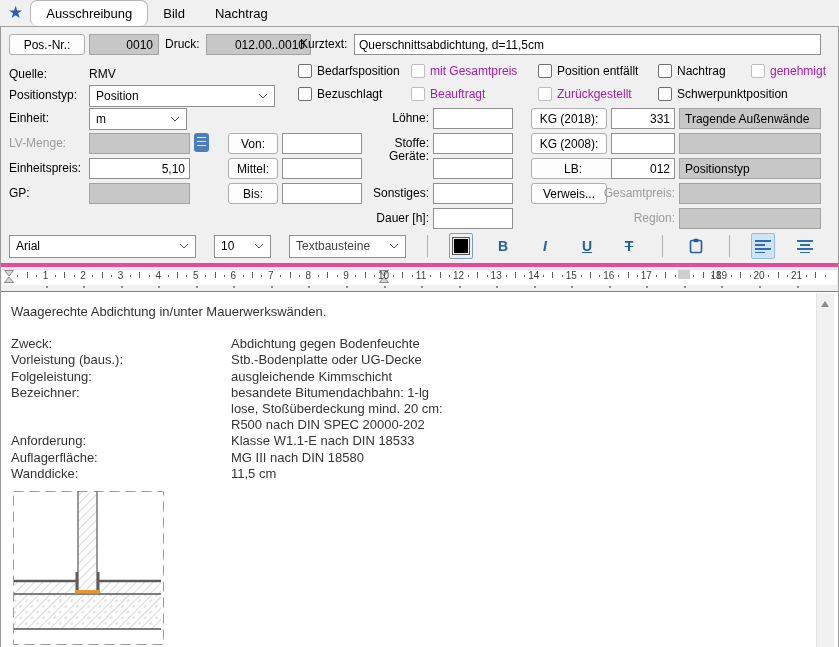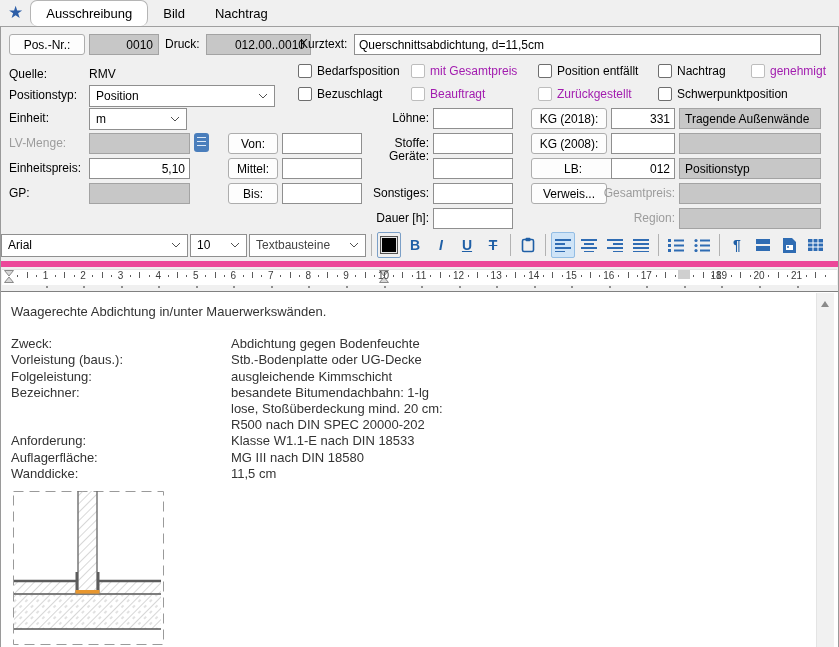--- a/index.html
+++ b/index.html
@@ -34,21 +34,21 @@
   .calc span{display:block;margin:4px 3px 0 3px;height:11px;
        background:repeating-linear-gradient(#dce8f6 0 1px,transparent 1px 4px);}
   .cbrow{position:absolute;left:297px;height:16px;}
   .cb{position:absolute;top:0;display:flex;align-items:center;gap:5px;white-space:nowrap;}
   .cb .box{width:14px;height:14px;background:#fff;border:1px solid #6e6e6e;border-radius:2px;box-sizing:border-box;}
   .cb.dis{color:#a21caf;}
   .cb.dis .box{border-color:#bdbdbd;}
 
   
   .toolbar{position:absolute;left:0;top:202px;width:100%;height:38px;display:flex;align-items:center;
-           box-sizing:border-box;border-bottom:6px solid #ec4899;gap:2px;}
+           padding-left:8px;box-sizing:border-box;border-bottom:4px solid #ec4899;gap:18px;}
   .tb-sel{height:23px;background:#fff;border:1px solid #8f8f8f;display:flex;align-items:center;
           justify-content:space-between;padding:0 6px;box-sizing:border-box;flex:none;}
   .tb-sep{width:1px;height:22px;background:#b2b2b2;margin:0 3px;flex:none;}
   .tb-btn{width:22px;height:24px;flex:none;display:flex;align-items:center;justify-content:center;
           border:1px solid transparent;border-radius:2px;color:#1f5fa6;font-weight:bold;font-size:14px;}
   .tb-btn.active{background:#cfe4f7;border-color:#93bde4;}
   .tb-btn.swatch{border-color:#7b9fc7;}
   .swatch-in{width:16px;height:16px;background:#000;border:1px solid #555;box-shadow:inset 0 0 0 1px #e8e8e8;}
   .u-line{text-decoration:underline;}
   .s-line{text-decoration:line-through;}

